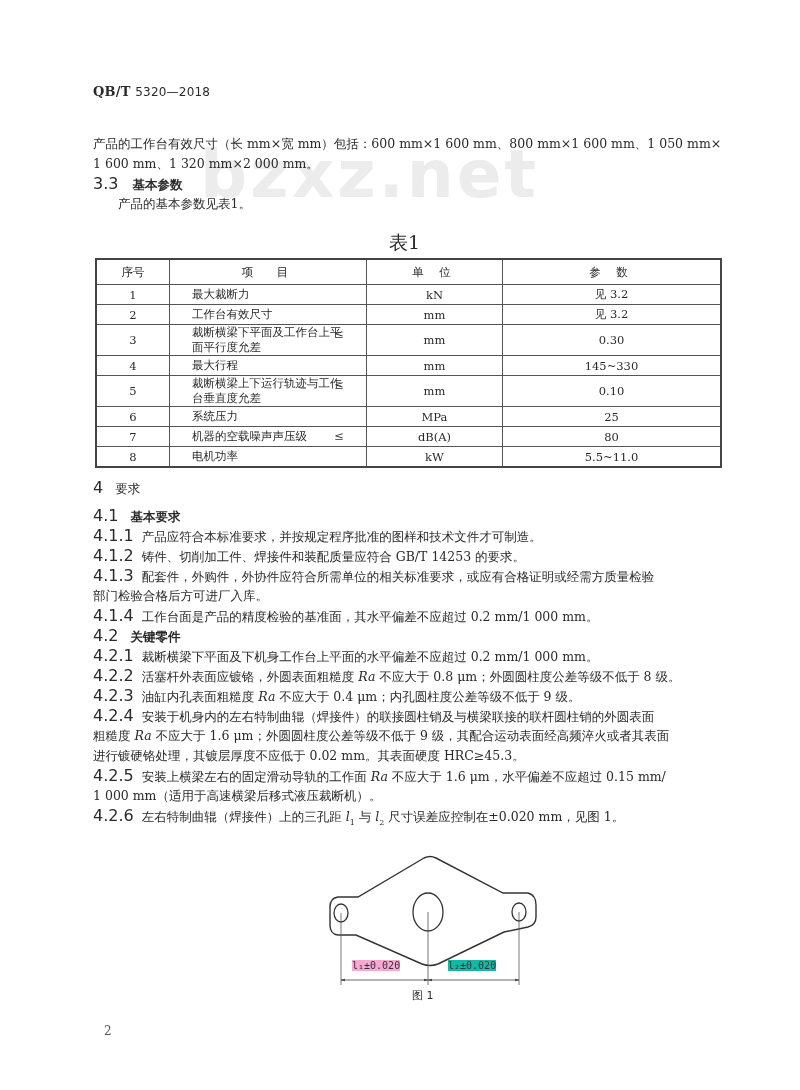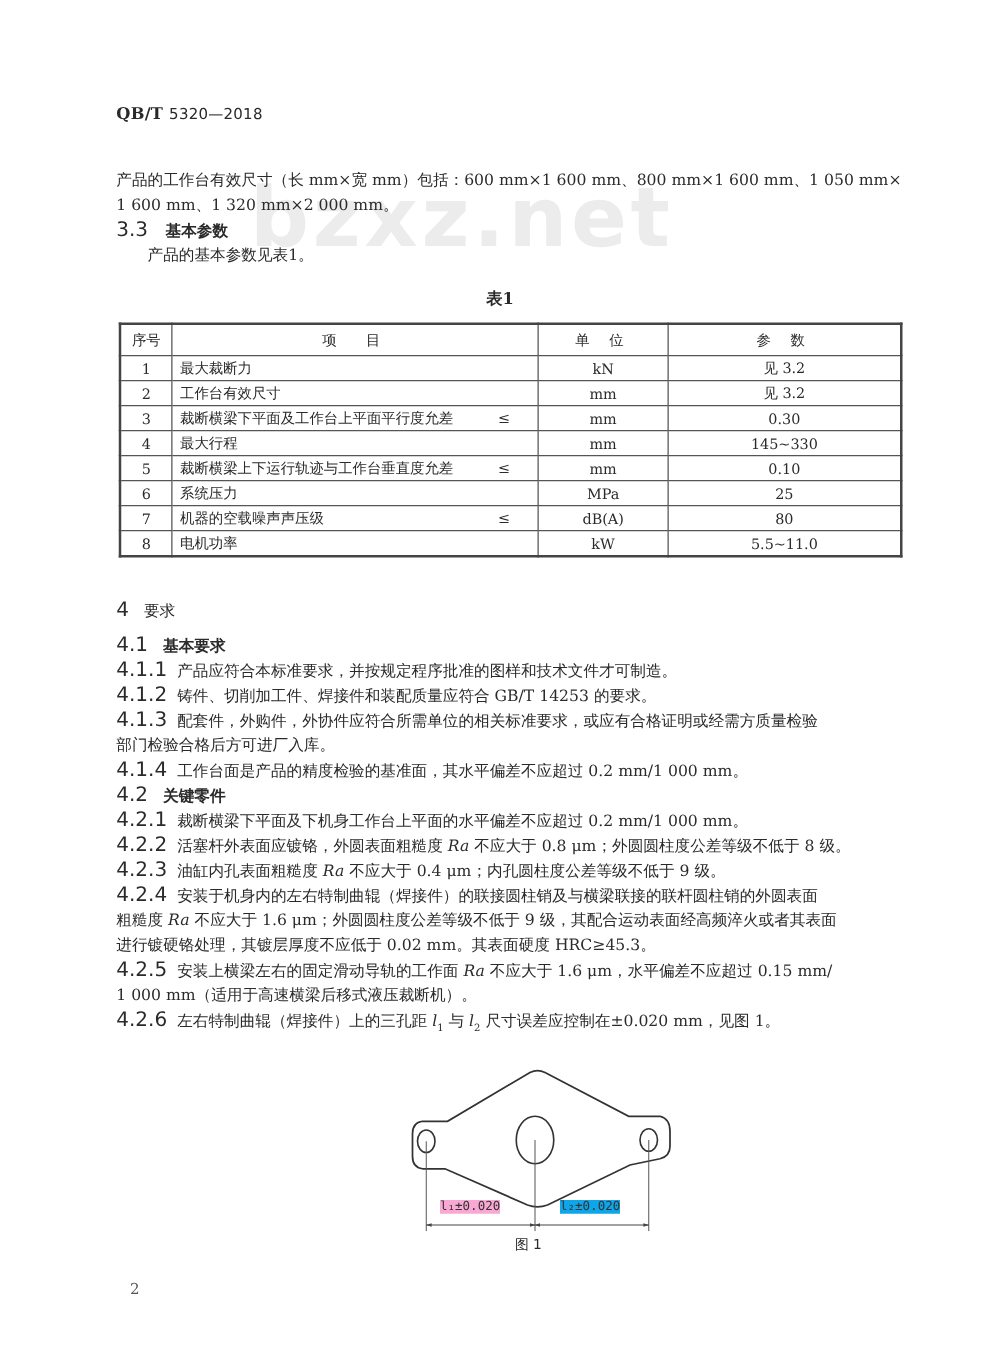--- a/index.html
+++ b/index.html
@@ -11,27 +11,27 @@
   .hdr { left: 93px; top: 84px; font-size: 13px; font-weight: bold; letter-spacing: 0.2px; }
   .hdr .num { font-weight: normal; font-family: "DejaVu Sans", sans-serif; font-size: 12px; }
   .watermark {
     left: 200px; top: 142px; font-family: "DejaVu Sans", "Liberation Sans", sans-serif;
     font-size: 66px; font-weight: bold; color: #ececec; letter-spacing: 3px; line-height: 1;
     z-index: 0;
   }
   .txt { font-size: 12.5px; line-height: 20px; z-index: 1; white-space: nowrap; }
   .sec { font-family: "DejaVu Sans", sans-serif; font-size: 16px; }
   .clause-num { font-family: "DejaVu Sans", sans-serif; font-size: 16px; margin-right: 8px; }
-  .caption { font-size: 13px; font-weight: bold; }
+  .caption { font-size: 19px; font-weight: normal; }
   table.t1 {
     position: absolute; left: 95px; top: 258px; width: 627px; border-collapse: collapse;
     font-size: 11.5px; z-index: 1;
   }
   table.t1 td, table.t1 th {
-    border: 1px solid #555; height: 19px; padding: 0 6px; font-weight: normal;
+    border: 1px solid #555; height: 19px; padding: 0 22px; font-weight: normal;
   }
   table.t1 { border: 2px solid #444; }
   table.t1 th { height: 24px; letter-spacing: 6px; }
   table.t1 th.c0 { letter-spacing: 0; }
   .c0 { width: 28px; text-align: center; }
   .c1 { text-align: left; position: relative; }
   .c1 .le { position: absolute; right: 22px; top: 2px; }
   .c2 { width: 91px; text-align: center; }
   .c3 { width: 173px; text-align: center; }
   .fig { left: 310px; top: 855px; z-index: 1; }
@@ -182,16 +182,16 @@
   <ellipse cx="209" cy="57" rx="7" ry="9" fill="none" stroke="#333" stroke-width="1.3"></ellipse>
 
   <line x1="31" y1="58" x2="31" y2="130" stroke="#555" stroke-width="0.8"></line>
   <line x1="118" y1="57" x2="118" y2="130" stroke="#555" stroke-width="0.8"></line>
   <line x1="209" y1="57" x2="209" y2="130" stroke="#555" stroke-width="0.8"></line>
 
   <line x1="31" y1="125" x2="118" y2="125" stroke="#444" stroke-width="0.8" marker-start="url(#arr)" marker-end="url(#arr)"></line>
   <line x1="118" y1="125" x2="209" y2="125" stroke="#444" stroke-width="0.8" marker-start="url(#arr)" marker-end="url(#arr)"></line>
 </svg>
 <div class="abs" style="left:352px;top:960px;font-size:10px;font-family:'DejaVu Sans Mono',monospace;color:#333;z-index:2;background:#f9a8d4;">l₁±0.020</div>
-<div class="abs" style="left:448px;top:960px;font-size:10px;font-family:'DejaVu Sans Mono',monospace;color:#333;z-index:2;background:#0ea5e9;">l₂±0.020</div>
+<div class="abs" style="left:448px;top:960px;font-size:10px;font-family:'DejaVu Sans Mono',monospace;color:#333;z-index:2;background:#14b8a6;">l₂±0.020</div>
 <div class="abs figcap">图 1</div>
 
 <div class="abs pageno">2</div>
 
 </body></html>

